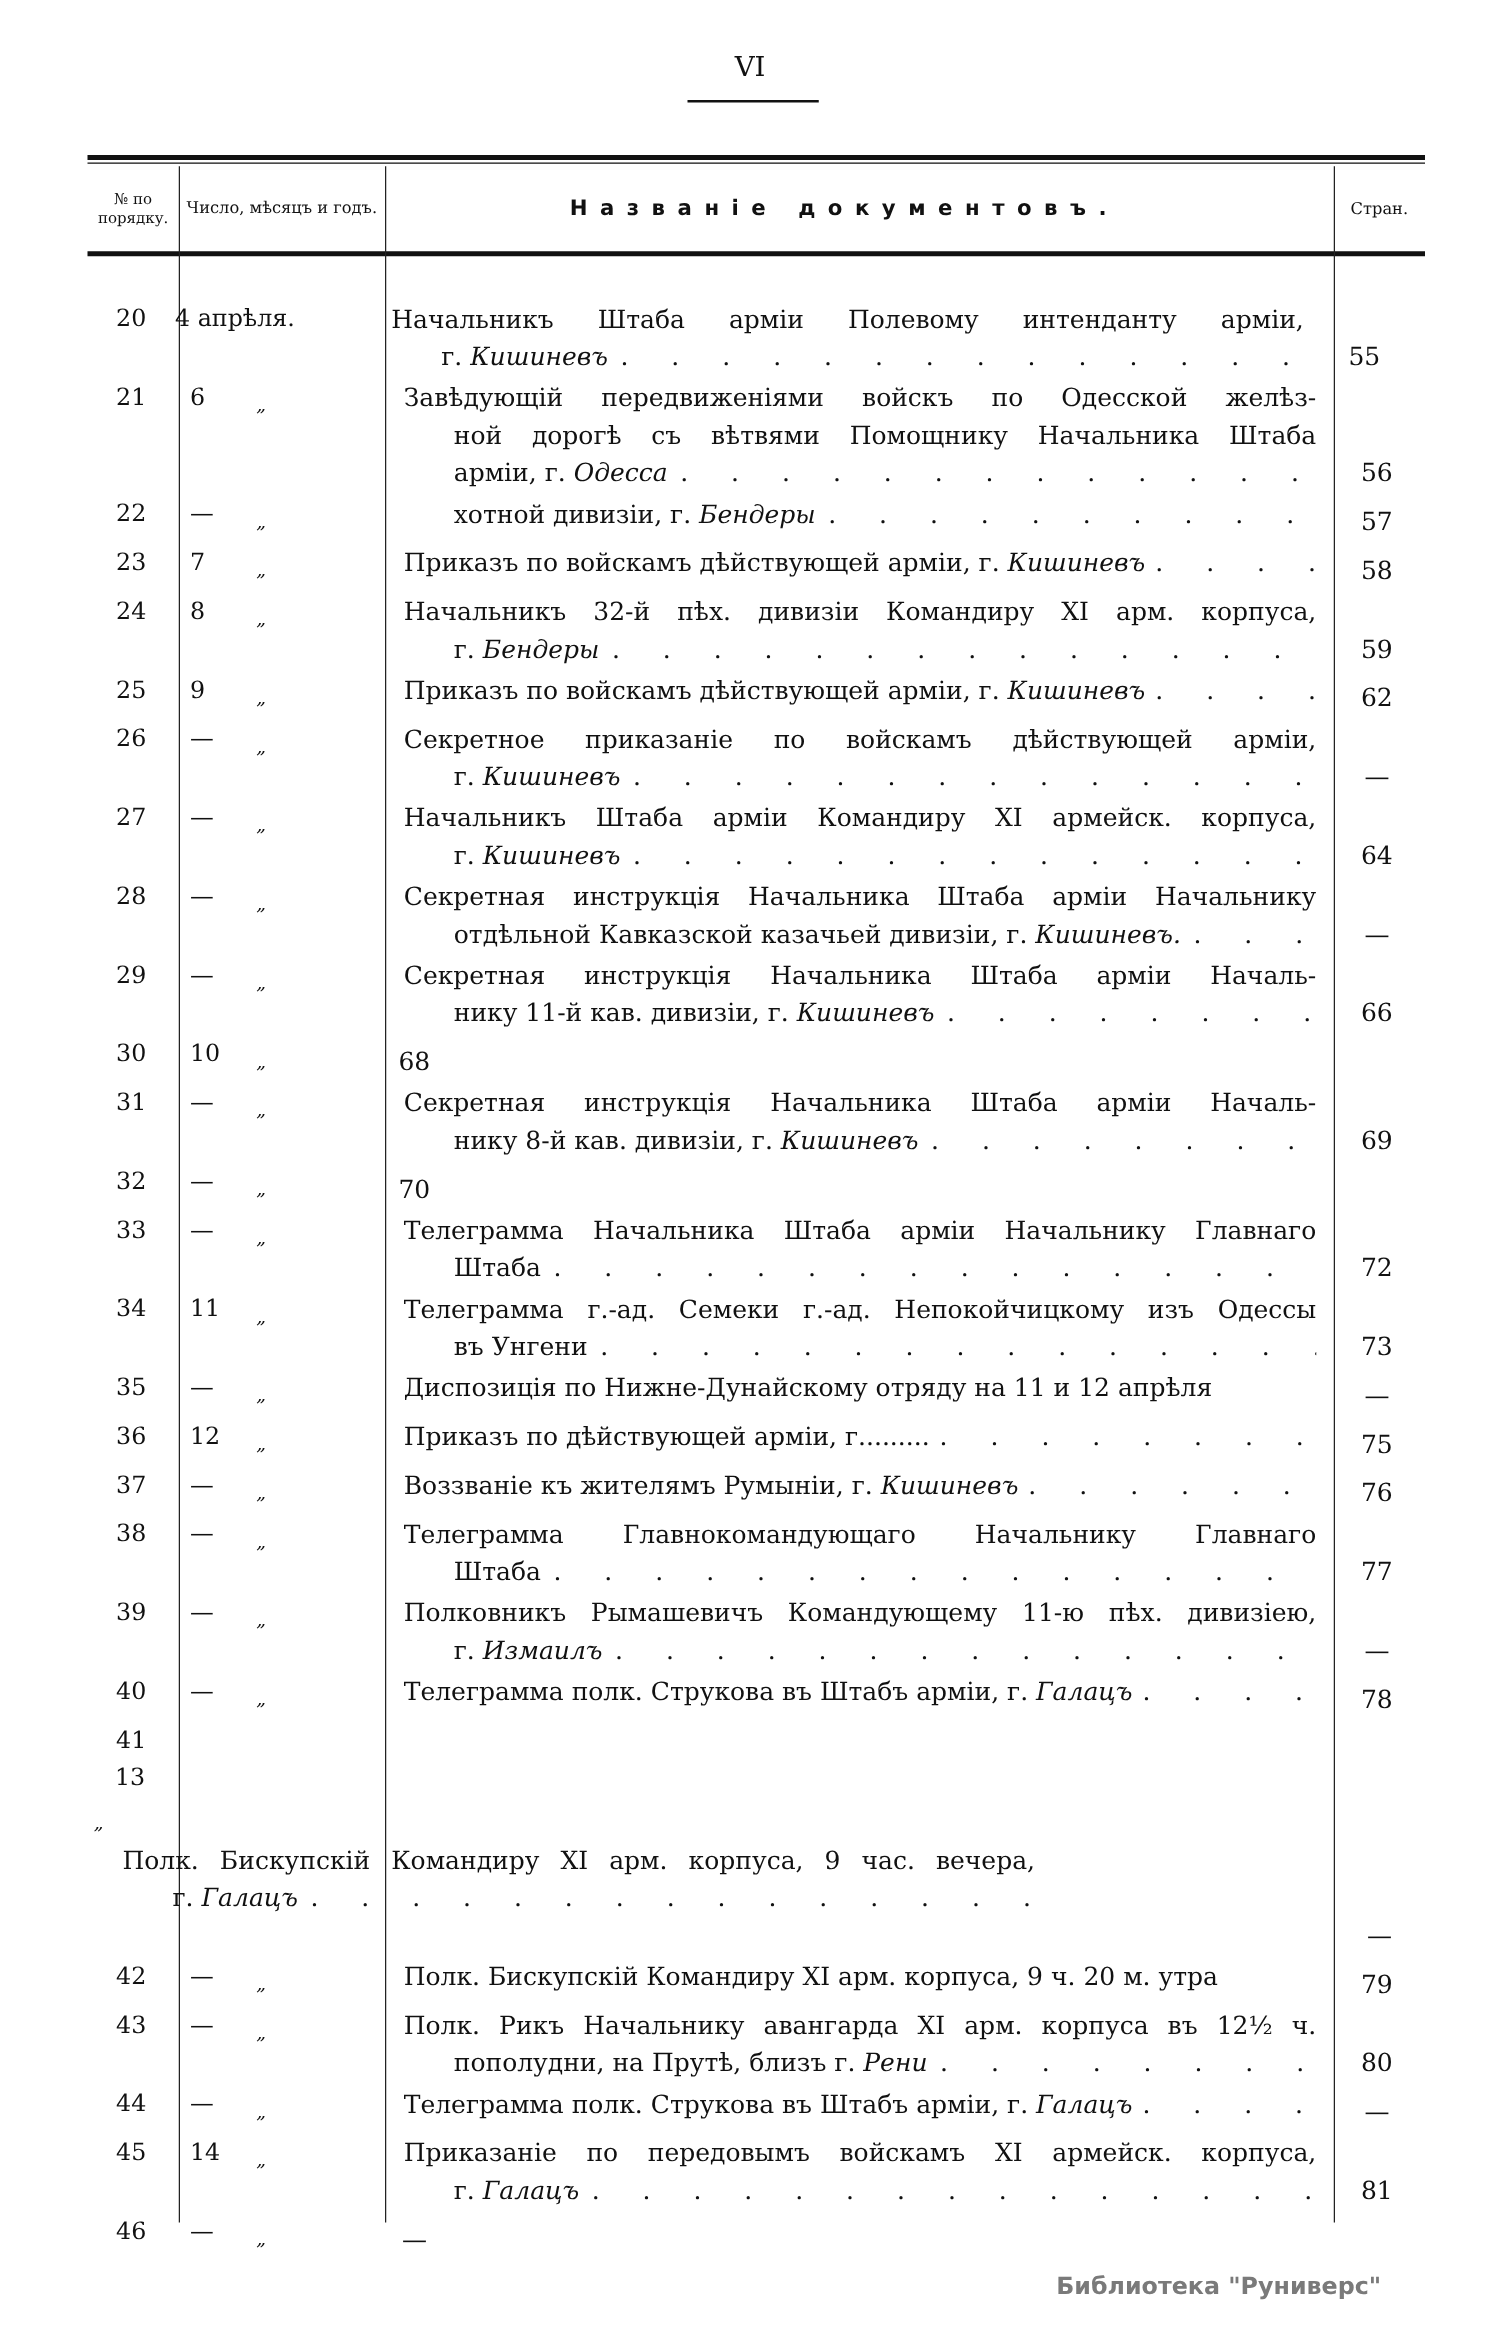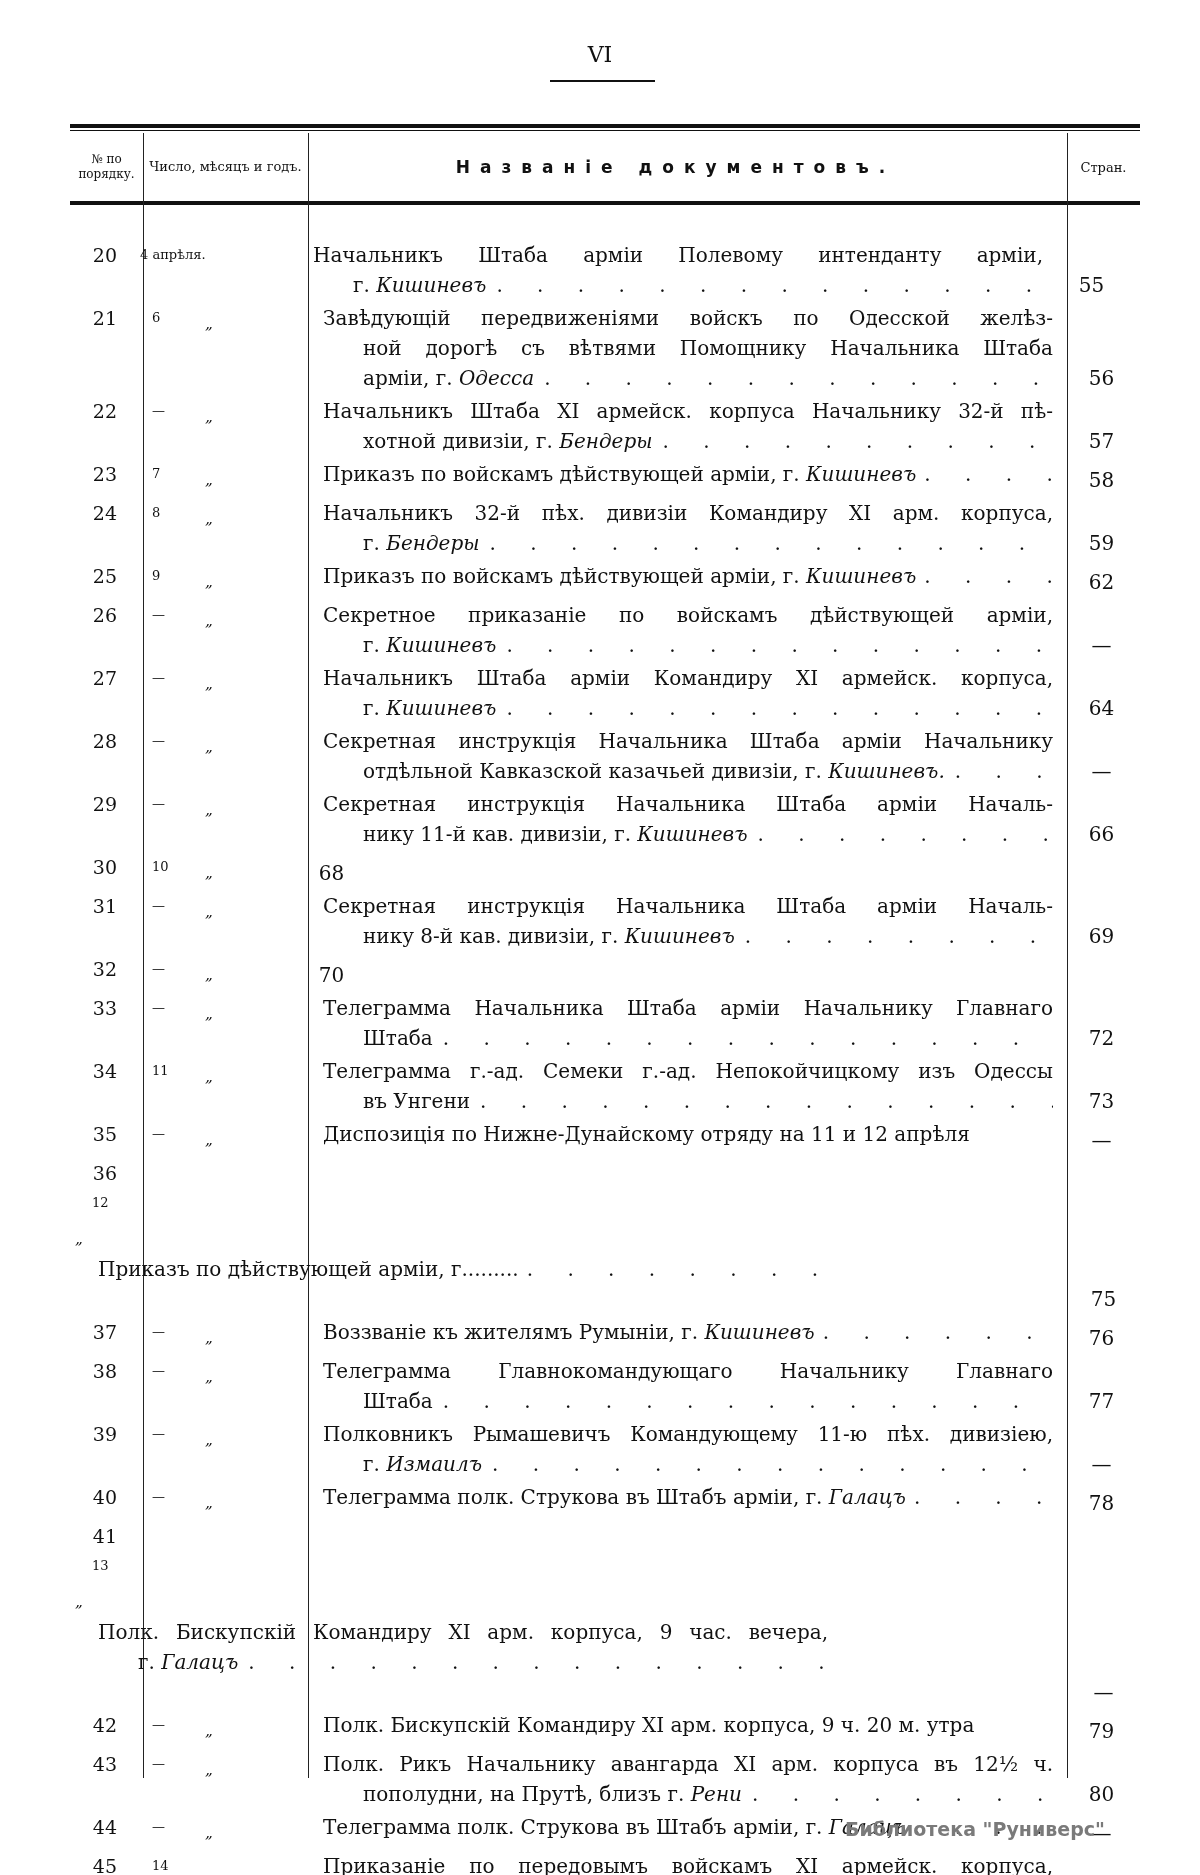--- a/index.html
+++ b/index.html
@@ -18,21 +18,21 @@
     .hdr { position:absolute; top:134px; height:66px; display:flex; align-items:center;
            justify-content:center; text-align:center; }
     .hdr-no { left:70px; width:73px; font-size:12px; line-height:15px; }
     .hdr-date { left:143px; width:165px; font-size:13px; line-height:18px; }
     .hdr-title { left:296px; width:759px; font-family:"DejaVu Sans","Liberation Sans",sans-serif;
                  font-size:17px; letter-spacing:10px; font-weight:bold; }
     .hdr-page { left:1067px; width:73px; font-size:13px; }
     .rows { position:absolute; top:240px; left:70px; width:1070px; }
     .row { position:relative; display:flex; font-size:20px; line-height:30px; }
     .c-no { width:60px; text-align:right; padding-right:13px; box-sizing:border-box; font-size:19px; }
-    .c-day { width:48px; padding-left:22px; box-sizing:content-box; font-size:13px; }
+    .c-day { width:48px; padding-left:22px; box-sizing:content-box; font-size:19px; }
     .c-ditto { width:95px; padding-left:5px; font-size:15px; font-style:italic; padding-top:6px; box-sizing:border-box; }
     .c-title { width:770px; padding-left:28px; padding-right:12px; box-sizing:border-box; }
     .c-title .l1 { text-align:justify; text-align-last:justify; }
     .c-title .ln { padding-left:40px; display:flex; }
     .c-title .ln .txt { white-space:nowrap; }
     .c-title .ln .dots { flex:1; overflow:hidden; white-space:nowrap; letter-spacing:14px; padding-left:10px; }
     .c-title .ln .dots::after { content:". . . . . . . . . . . . . . . . . . . . . . . . . . . . . . . . . . . . . . ."; }
     .c-title .single { display:flex; }
     .c-title .single .txt { white-space:nowrap; }
     .c-title .single .dots { flex:1; overflow:hidden; white-space:nowrap; letter-spacing:14px; padding-left:8px; }
@@ -86,21 +86,20 @@
           <span class="dots"></span>
         </div>
       </div>
       <div class="c-page">56</div>
     </div>
     <div class="row" style="margin-bottom: 3px;">
       <div class="c-no">22</div>
       <div class="c-day">—</div>
       <div class="c-ditto">„</div>
       <div class="c-title">
-        <div class="l1">Начальникъ Штаба XI армейск. корпуса Начальнику 32-й пѣ-</div>
         <div class="ln">
           <span class="txt"><span>хотной дивизіи, г. </span><span class="it">Бендеры</span></span>
           <span class="dots"></span>
         </div>
       </div>
       <div class="c-page">57</div>
     </div>
     <div class="row" style="margin-bottom: 3px;">
       <div class="c-no">23</div>
       <div class="c-day">7</div>
@@ -245,21 +244,21 @@
       <div class="c-no">35</div>
       <div class="c-day">—</div>
       <div class="c-ditto">„</div>
       <div class="c-title">
         <div class="single">
           <span class="txt"><span>Диспозиція по Нижне-Дунайскому отряду на 11 и 12 апрѣля</span></span>
         </div>
       </div>
       <div class="c-page">—</div>
     </div>
-    <div class="row" style="margin-bottom: 3px; flex-direction: column;">
+    <div class="row" style="margin-bottom: 3px;">
       <div class="c-no">36</div>
       <div class="c-day">12</div>
       <div class="c-ditto">„</div>
       <div class="c-title">
         <div class="single">
           <span class="txt"><span>Приказъ по дѣйствующей арміи, г.........</span></span>
           <span class="dots"></span>
         </div>
       </div>
       <div class="c-page">75</div>

